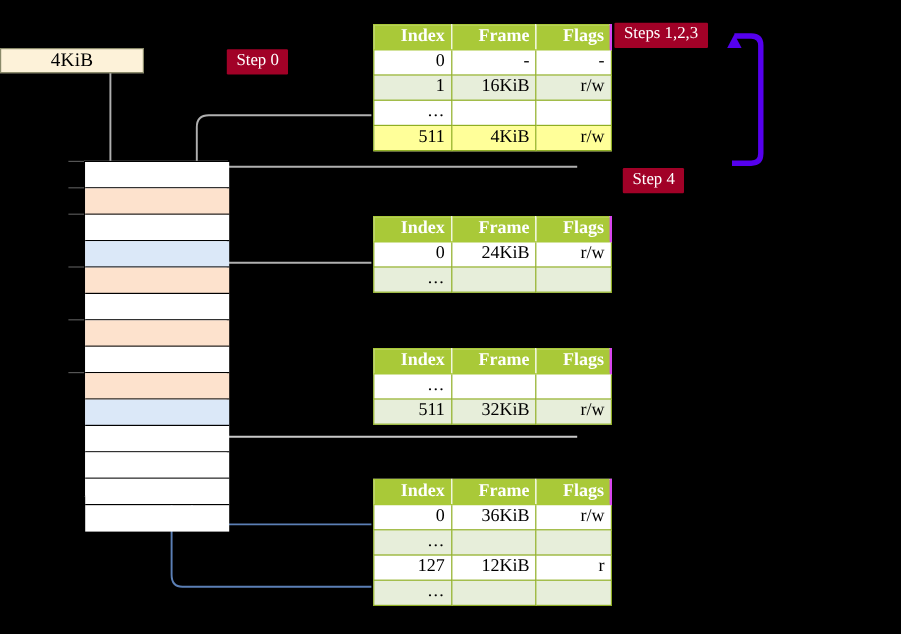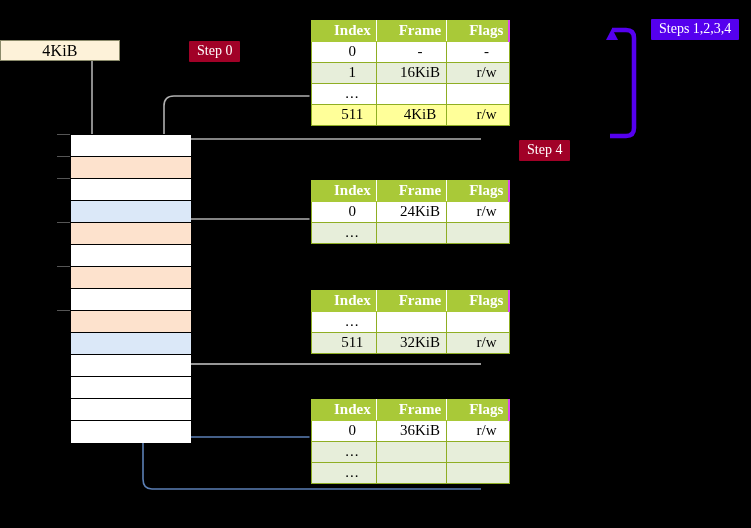--- a/index.html
+++ b/index.html
@@ -103,21 +103,21 @@
     position: absolute;
     border-collapse: collapse;
     background: #ffffff;
     font-size: 15px;
     color: #000000;
     box-shadow: 0 0 0 1.5px #000000;
   }
   .ptable th, .ptable td {
     border: 1px solid #8fae23;
     padding: 1px 5px 2px 22px;
-    text-align: center;
+    text-align: right;
     height: 20px;
     box-sizing: border-box;
     font-weight: normal;
     white-space: nowrap;
   }
   .ptable th {
     background: #a9c938;
     color: #ffffff;
     font-weight: bold;
     font-size: 15px;
@@ -175,21 +175,21 @@
     <path d="M481,437 L170,437 Q160,437 160,427 L160,335" fill="none" stroke="#5b7fb5" stroke-width="1.6" marker-end="url(#arrow-blue)"></path>
 
     <path d="M481,489 L152,489 Q143,489 143,479 L143,205" fill="none" stroke="#5b7fb5" stroke-width="1.6" marker-end="url(#arrow-blue)"></path>
 
     <path d="M610,136 L626,136 Q634,136 634,128 L634,38 Q634,30 626,30 L612,30" fill="none" stroke="#5500ee" stroke-width="4.5" stroke-linecap="butt" marker-end="url(#arrow-violet)"></path>
   </svg>
 
   <div class="kib-box">4KiB</div>
 
   <div class="badge badge-dark-red" id="badge-step0">Step 0</div>
-  <div class="badge badge-blue" id="badge-steps1234">Steps 1,2,3,4</div>
+  <div class="badge badge-dark-red" id="badge-steps123">Steps 1,2,3</div>
   <div class="badge badge-dark-red" id="badge-step4">Step 4</div>
 
   <div id="tick-layer">
       <div class="tick" style="top: 134px;"></div>
       <div class="tick" style="top: 156px;"></div>
       <div class="tick" style="top: 178px;"></div>
       <div class="tick" style="top: 222px;"></div>
       <div class="tick" style="top: 266px;"></div>
       <div class="tick" style="top: 310px;"></div>
     </div>
@@ -296,20 +296,25 @@
         <tr class="row-plain">
           <td class="c-index">0</td>
           <td class="c-frame">36KiB</td>
           <td class="c-flags">r/w</td>
         </tr>
         <tr class="row-alt">
           <td class="c-index ellipsis">...</td>
           <td class="c-frame"></td>
           <td class="c-flags"></td>
         </tr>
+        <tr class="row-plain">
+          <td class="c-index">127</td>
+          <td class="c-frame">12KiB</td>
+          <td class="c-flags">r</td>
+        </tr>
         <tr class="row-alt">
           <td class="c-index ellipsis">...</td>
           <td class="c-frame"></td>
           <td class="c-flags"></td>
         </tr>
       </tbody>
     </table>
 
 </div>
 

